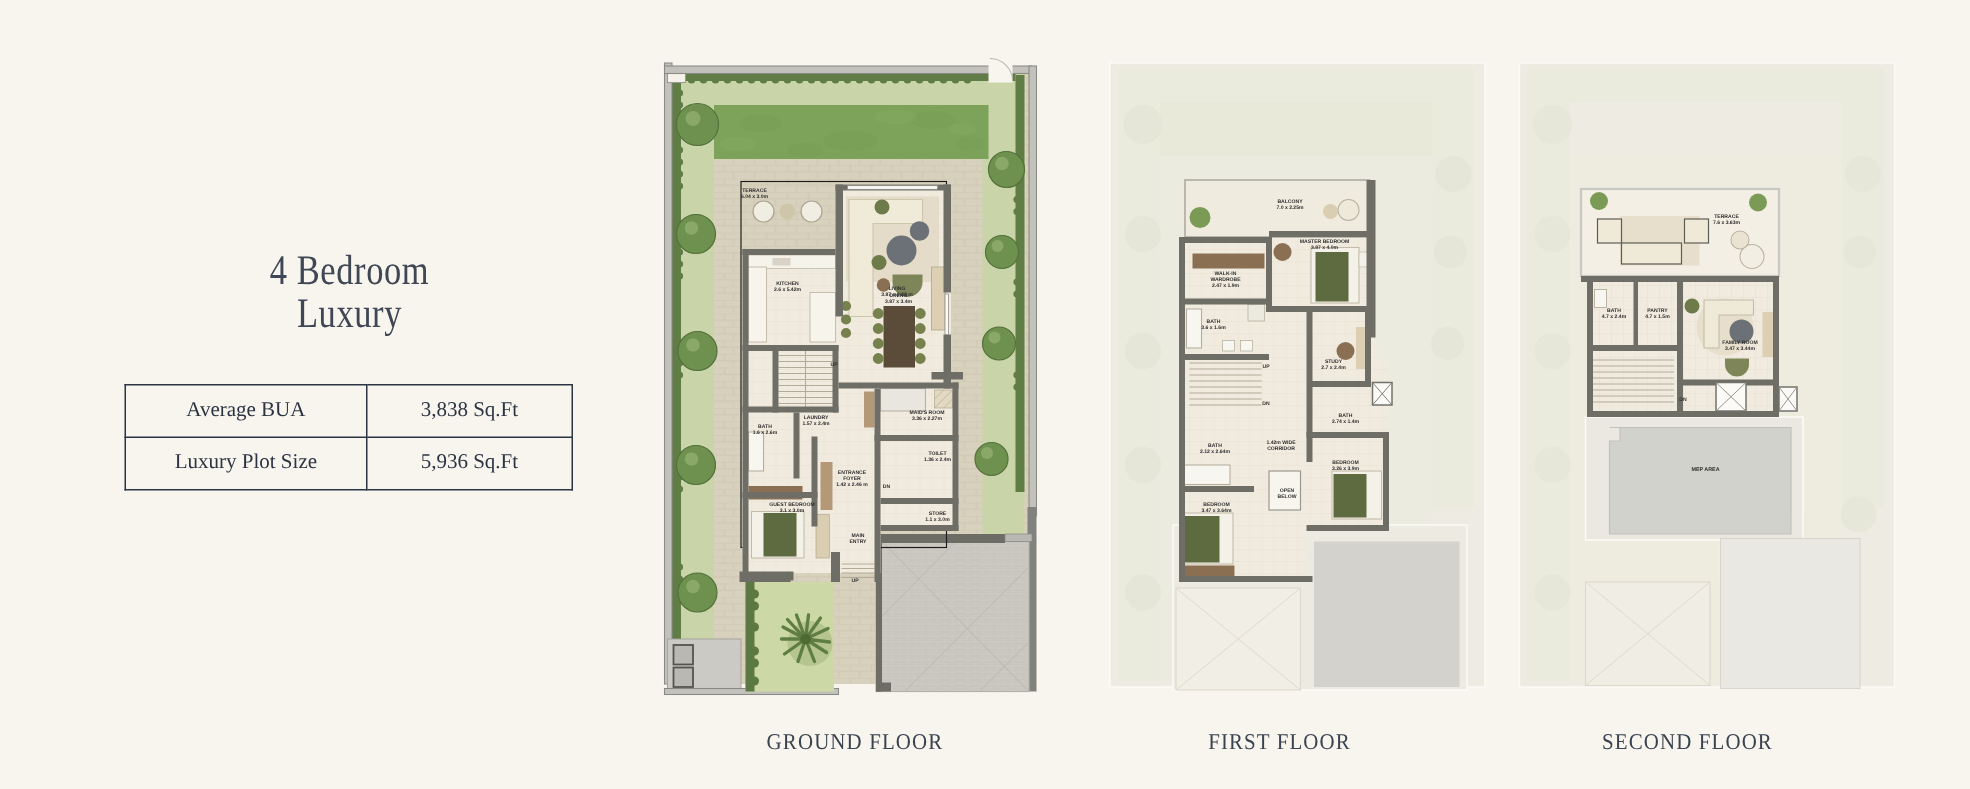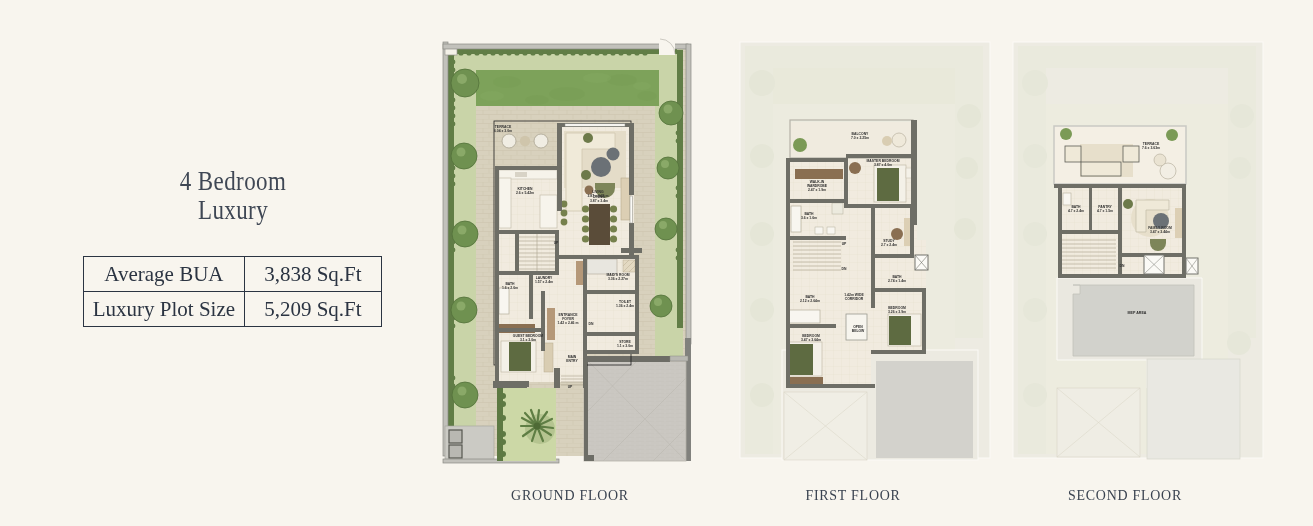--- a/index.html
+++ b/index.html
@@ -3,41 +3,41 @@
 <meta charset="utf-8">
 <style>
   html,body{margin:0;padding:0;}
   body{width:1313px;height:526px;overflow:hidden;background:#f8f5ee;
        font-family:"Liberation Serif",serif;position:relative;}
   .abs{position:absolute;}
   .title{left:0;top:166px;width:466px;text-align:center;
          font-size:28px;line-height:29px;color:#3f4754;
          transform:scaleX(0.82);letter-spacing:0.5px;}
   .spec{left:83px;top:256px;width:299px;height:68px;border-collapse:collapse;}
-  .spec td{border:1.6px solid #2b3442;font-size:21px;color:#2b3442;
+  .spec td{border:1.6px solid #2b3442;font-size:14px;color:#2b3442;
            text-align:center;padding:0;height:34px;}
   .spec td.c1{width:155px;}
   .spec td.c2{width:132px;}
   .cap{font-size:15px;color:#3a4350;letter-spacing:0.8px;top:487px;
        text-align:center;width:200px;transform:scaleX(0.93);}
 </style>
 </head>
 <body>
 
 <div class="abs title">4 Bedroom<br>Luxury</div>
 
 <table class="abs spec">
   <tbody>
       <tr>
         <td class="c1">Average BUA</td>
         <td class="c2">3,838 Sq.Ft</td>
       </tr>
   <tr>
         <td class="c1">Luxury Plot Size</td>
-        <td class="c2">5,209 Sq.Ft</td>
+        <td class="c2">5,936 Sq.Ft</td>
       </tr>
 </tbody>
   </table>
 
 <svg class="abs" style="left:437px;top:38px" width="256" height="429" viewBox="0 0 256 429">
 <defs>
   <pattern id="pav" width="14" height="9" patternUnits="userSpaceOnUse">
     <rect width="14" height="9" fill="#d8d1bd"></rect>
     <path d="M0 0H14M0 4.5H14M4 0V4.5M10 4.5V9" stroke="#ccc4ae" stroke-width="0.6" fill="none"></path>
   </pattern>

